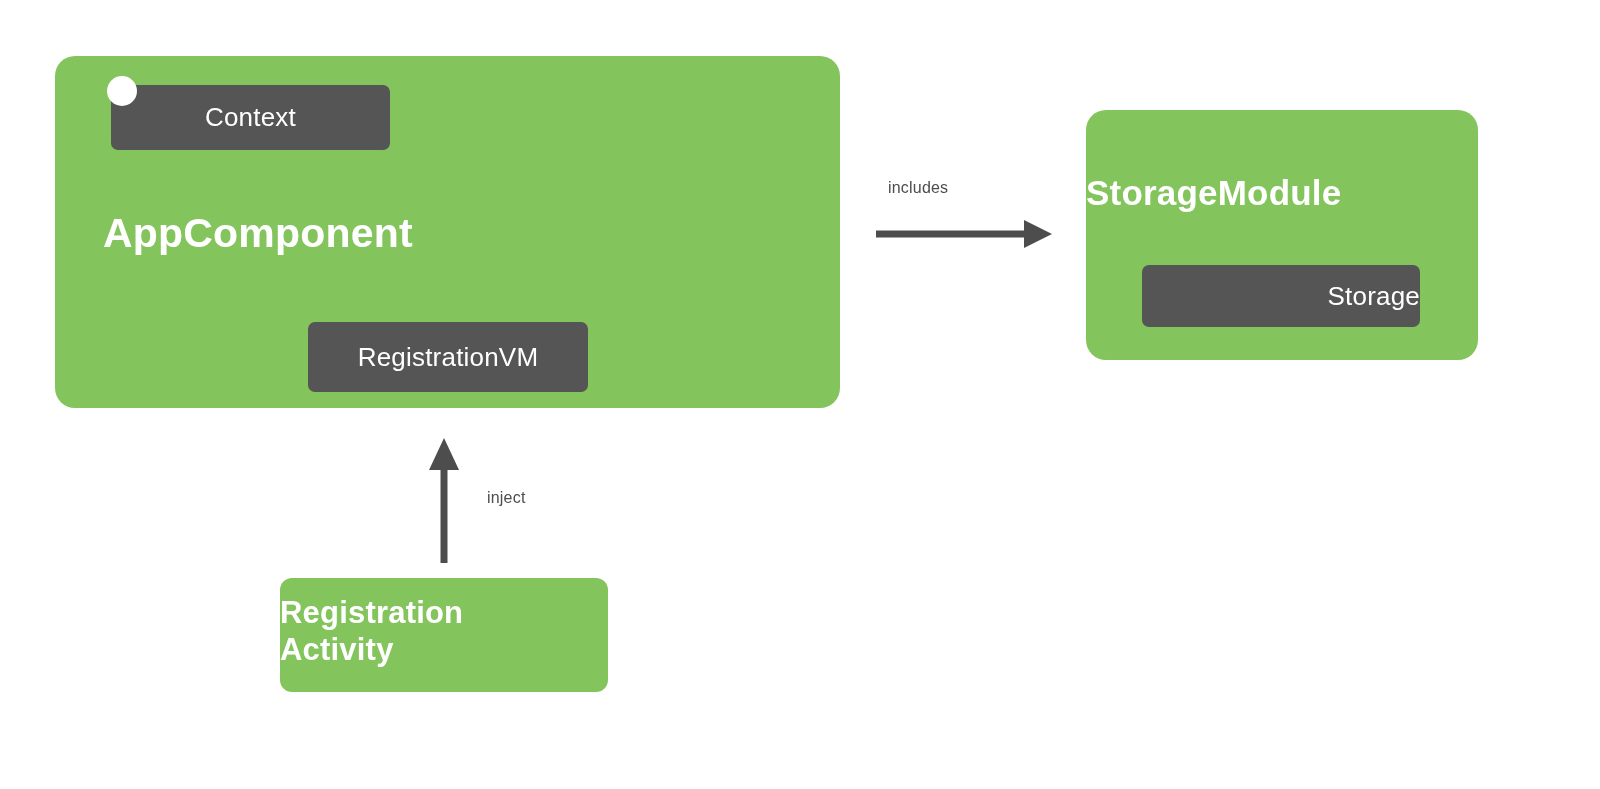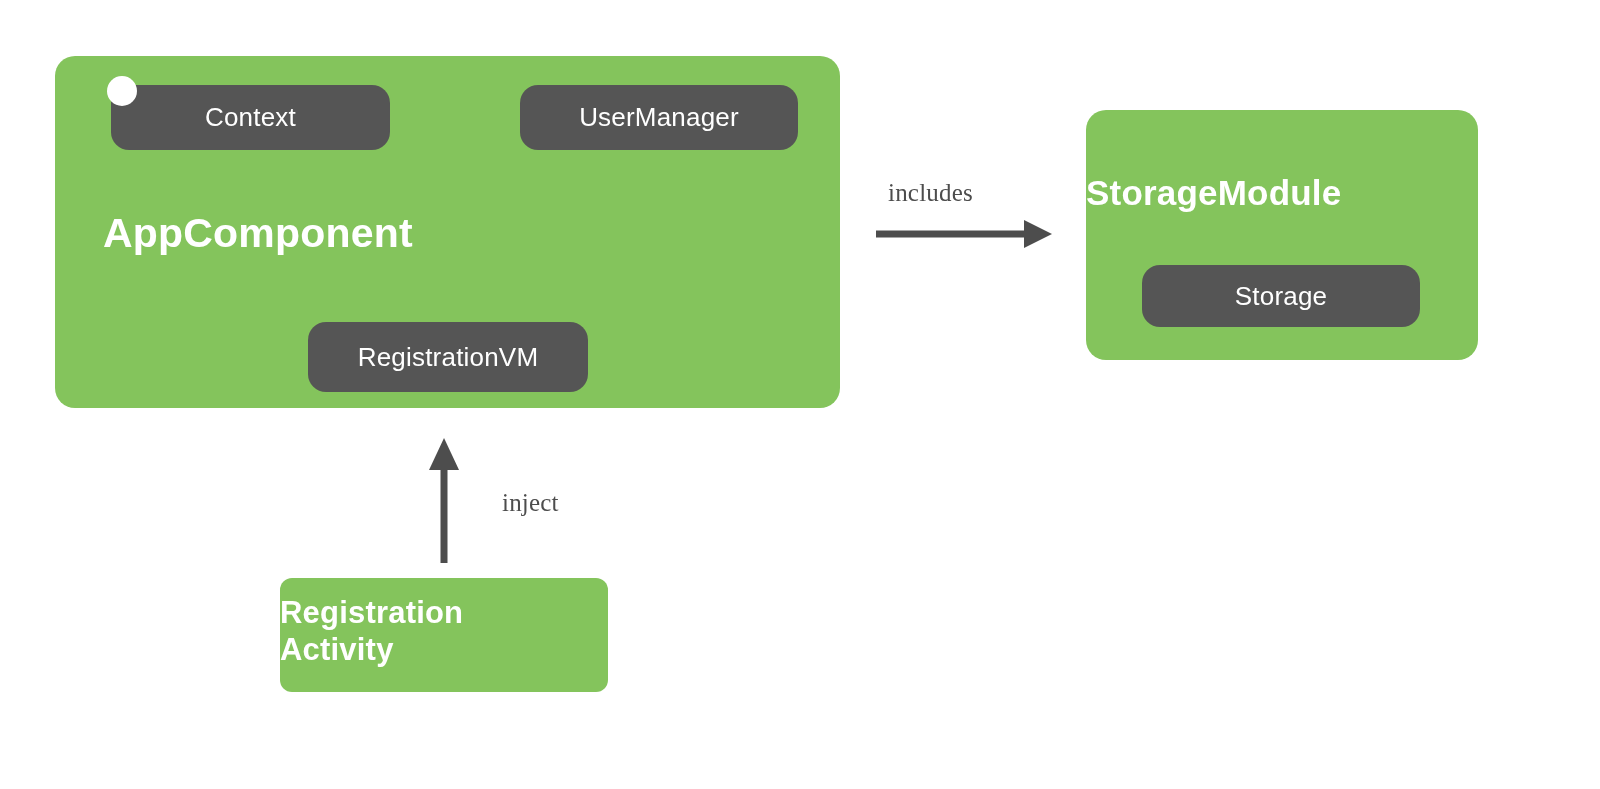--- a/index.html
+++ b/index.html
@@ -39,44 +39,43 @@
     text-align: left;
     white-space: pre-line;
     line-height: 1.18;
     letter-spacing: 0.2px;
   }
 
   
   .chip {
     position: absolute;
     background: #555555;
-    border-radius: 18px;
+    border-radius: 7px;
     color: #ffffff;
     display: flex;
     align-items: center;
     justify-content: center;
     box-sizing: border-box;
     letter-spacing: 0.2px;
   }
 
   
   .entry-dot {
     position: absolute;
     background: #ffffff;
     border-radius: 50%;
   }
 
   
   .edge-label {
     position: absolute;
     color: #4d4d4d;
-    font-size: 25px;
+    font-size: 16px;
     white-space: nowrap;
     letter-spacing: 0.2px;
-    font-family: Liberation Serif, serif;
   }
 
   
   .arrow-svg {
     position: absolute;
     overflow: visible;
   }
   .arrow-shape {
     fill: #4d4d4d;
   }
@@ -89,52 +88,49 @@
   <div class="module-card" style="left:55px; top:56px; width:785px; height:352px;">
   </div>
 
   <div class="chip" style="left:111px; top:85px; width:279px; height:65px; font-size:26px;">
     <span>Context</span>
   </div>
 
   <div class="entry-dot" style="left:107px; top:76px; width:30px; height:30px;">
   </div>
 
-  <div class="chip" style="left:520px; top:85px; width:278px; height:65px; font-size:26px;">
-    <span>UserManager</span>
-  </div>
 
   <div class="module-title" style="left:55px; top:209px; width:785px; font-size:41px;padding-left:48px;">AppComponent</div>
 
   <div class="chip" style="left:308px; top:322px; width:280px; height:70px; font-size:26px;">
     <span>RegistrationVM</span>
   </div>
 
   <div class="edge-label" style="left:888px; top:179px;">includes</div>
 
   <svg class="arrow-svg" style="left:876px; top:218px;" width="180" height="34" viewBox="0 0 180 34">
     <rect class="arrow-shape" x="0" y="12.5" width="152" height="7"></rect>
     <polygon class="arrow-shape" points="148,2 176,16 148,30"></polygon>
   </svg>
 
   <div class="module-card" style="left:1086px; top:110px; width:392px; height:250px;">
   </div>
 
   <div class="module-title" style="left:1086px; top:172px; width:392px; font-size:35px;">StorageModule</div>
 
-  <div class="chip" style="left:1142px; top:265px; width:278px; height:62px; font-size:26px;">
+  <div class="chip" style="left:1142px; top:265px; width:278px; height:62px; font-size:26px;justify-content:flex-end;">
     <span>Storage</span>
   </div>
 
   <svg class="arrow-svg" style="left:428px; top:437px;" width="34" height="126" viewBox="0 0 34 126">
     <rect class="arrow-shape" x="12.5" y="28" width="7" height="98"></rect>
     <polygon class="arrow-shape" points="16,1 31,33 1,33"></polygon>
   </svg>
 
-  <div class="edge-label" style="left:502px; top:489px;">inject</div>
+  <div class="edge-label" style="left:487px; top:489px;">inject</div>
 
   <div class="module-card small-radius" style="left:280px; top:578px; width:328px; height:114px;">
   </div>
 
   <div class="module-title" style="left:280px; top:595px; width:267px; font-size:31px;">Registration
 Activity</div>
 
 </div>
 
 </body></html>

